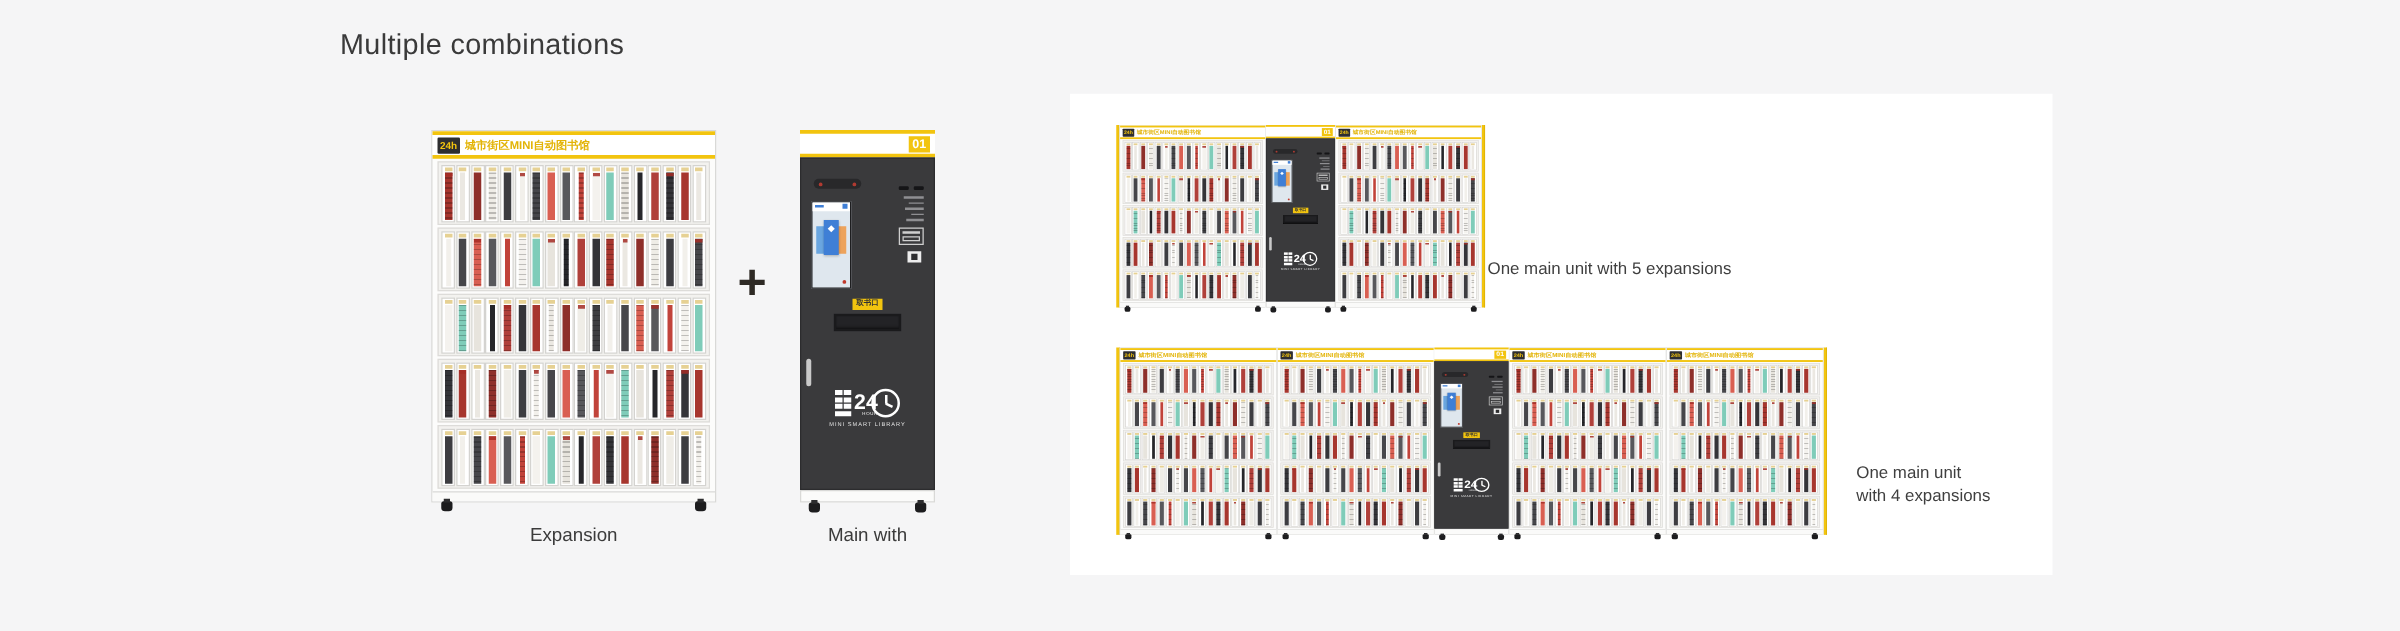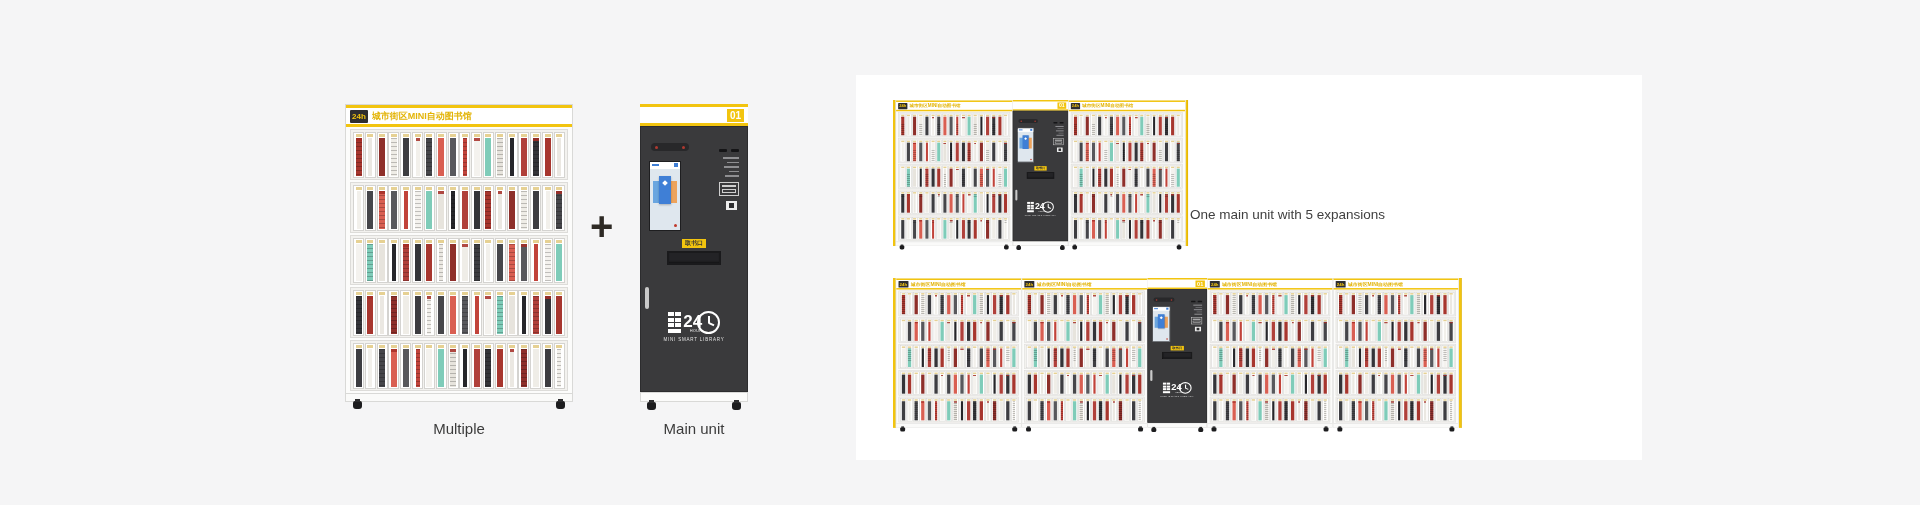--- a/index.html
+++ b/index.html
@@ -92,20 +92,21 @@
   .logo-sub{margin-top:3px;font-size:4.5px;letter-spacing:.8px;color:#e2e2e2;white-space:nowrap}
 
   
   .combo-row{display:flex;align-items:stretch;transform-origin:0 0}
   .edge{width:5px;background:var(--yellow);border-right:1px solid #d8ac00;flex:none}
 </style>
 </head>
 <body>
 
 <div class="stage">
+  <div class="page-title">Multiple combinations</div>
 
   <div class="abs" id="bigExpansion" style="left:345px;top:104px">
       <div class="cabinet">
         <div class="unit-head">
           <span class="badge-dark">24h</span>
           <span class="head-cn">城市街区MINI自动图书馆</span>
         </div>
         <div class="cab-body">
           <div class="shelf-row">
             <div class="book-slot">
@@ -476,21 +477,21 @@
               <div class="slot-tag"></div>
               <div class="book-spine" style="background: repeating-linear-gradient(rgba(0, 0, 0, 0.22) 0px, rgba(0, 0, 0, 0.22) 1px, transparent 1px, transparent 4px) rgb(242, 240, 235); width: 4px;"></div>
             </div>
           </div>
         </div>
         <div class="cab-base"></div>
         <div class="wheel wheel-l"></div>
         <div class="wheel wheel-r"></div>
       </div>
     </div>
-  <div class="fig-label" id="expLabel">Multiple</div>
+  <div class="fig-label" id="expLabel">Expansion</div>
 
   <div class="plus">+</div>
 
   <div class="abs" id="bigKiosk" style="left:640px;top:104px">
       <div class="kiosk">
         <div class="unit-head">
           <span class="badge-num">01</span>
         </div>
         <div class="kiosk-body">
           <div class="speaker"></div>
@@ -548,21 +549,21 @@
               <div class="clock"></div>
             </div>
             <div class="logo-sub">MINI SMART LIBRARY</div>
           </div>
         </div>
         <div class="kiosk-base"></div>
         <div class="wheel wheel-l"></div>
         <div class="wheel wheel-r"></div>
       </div>
     </div>
-  <div class="fig-label" id="mainLabel">Main unit</div>
+  <div class="fig-label" id="mainLabel">Main with</div>
 
   <div class="panel">
     <div class="combo-anchor" id="combo1">
         <div class="combo-row" style="transform: scale(0.514, 0.49);">
           <div class="edge"></div>
           <div class="cabinet">
             <div class="unit-head">
               <span class="badge-dark">24h</span>
               <span class="head-cn">城市街区MINI自动图书馆</span>
             </div>
@@ -2982,14 +2983,18 @@
                 </div>
               </div>
             </div>
             <div class="cab-base"></div>
             <div class="wheel wheel-l"></div>
             <div class="wheel wheel-r"></div>
           </div>
           <div class="edge"></div>
         </div>
       </div>
+    <div class="caption caption2">
+      <div>One main unit</div>
+      <div>with 4 expansions</div>
+    </div>
   </div>
 </div>
 
 </body></html>

